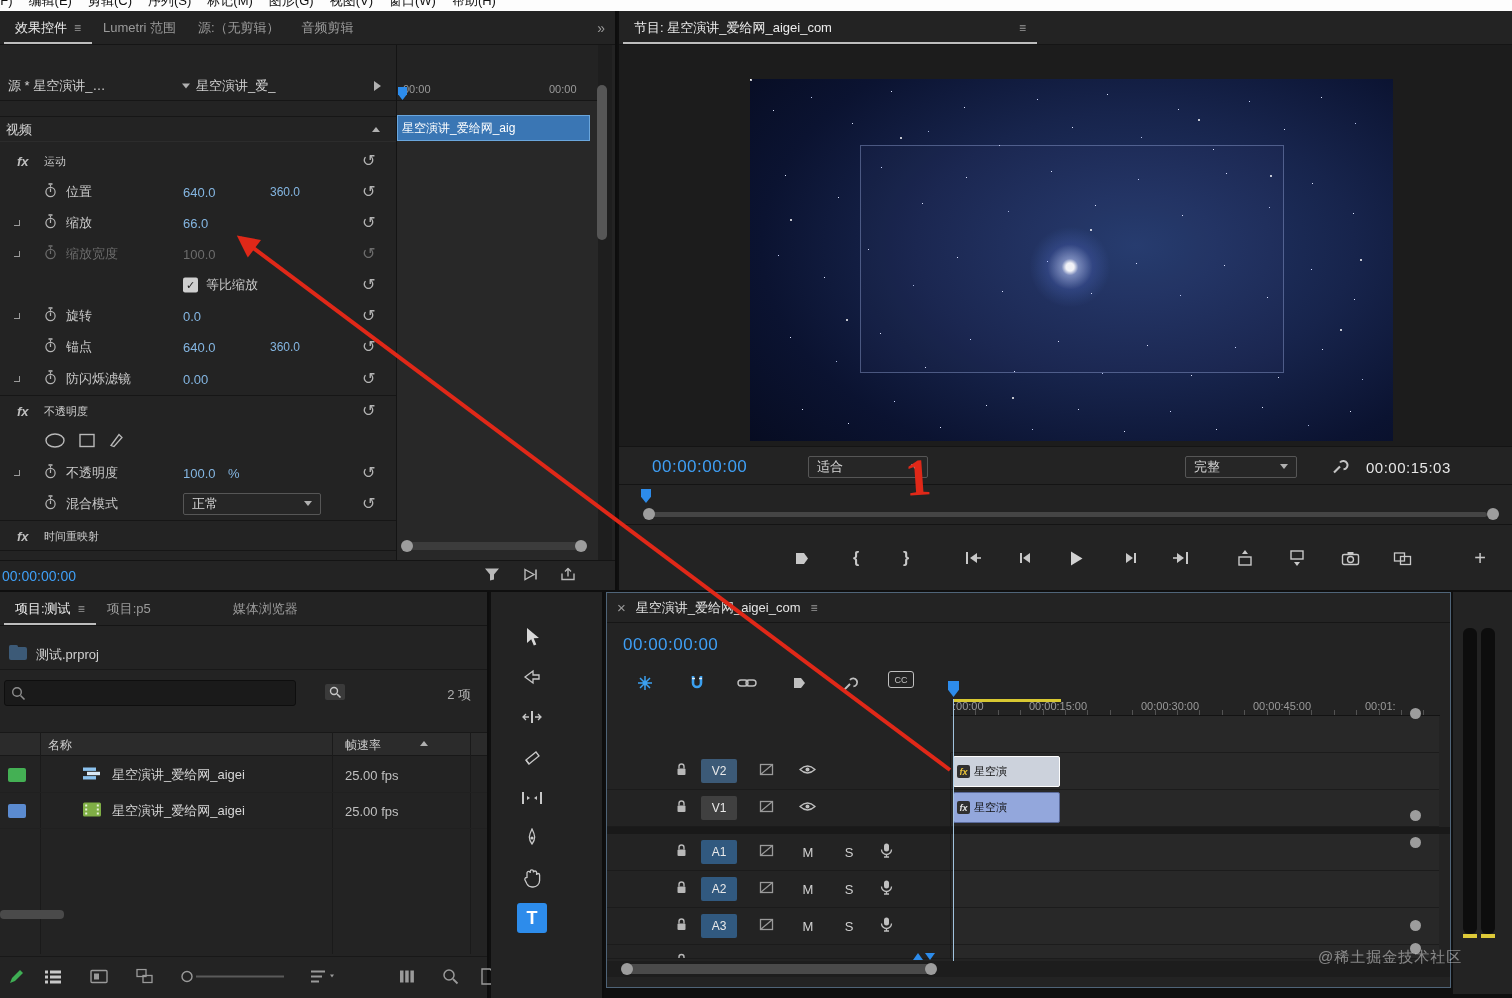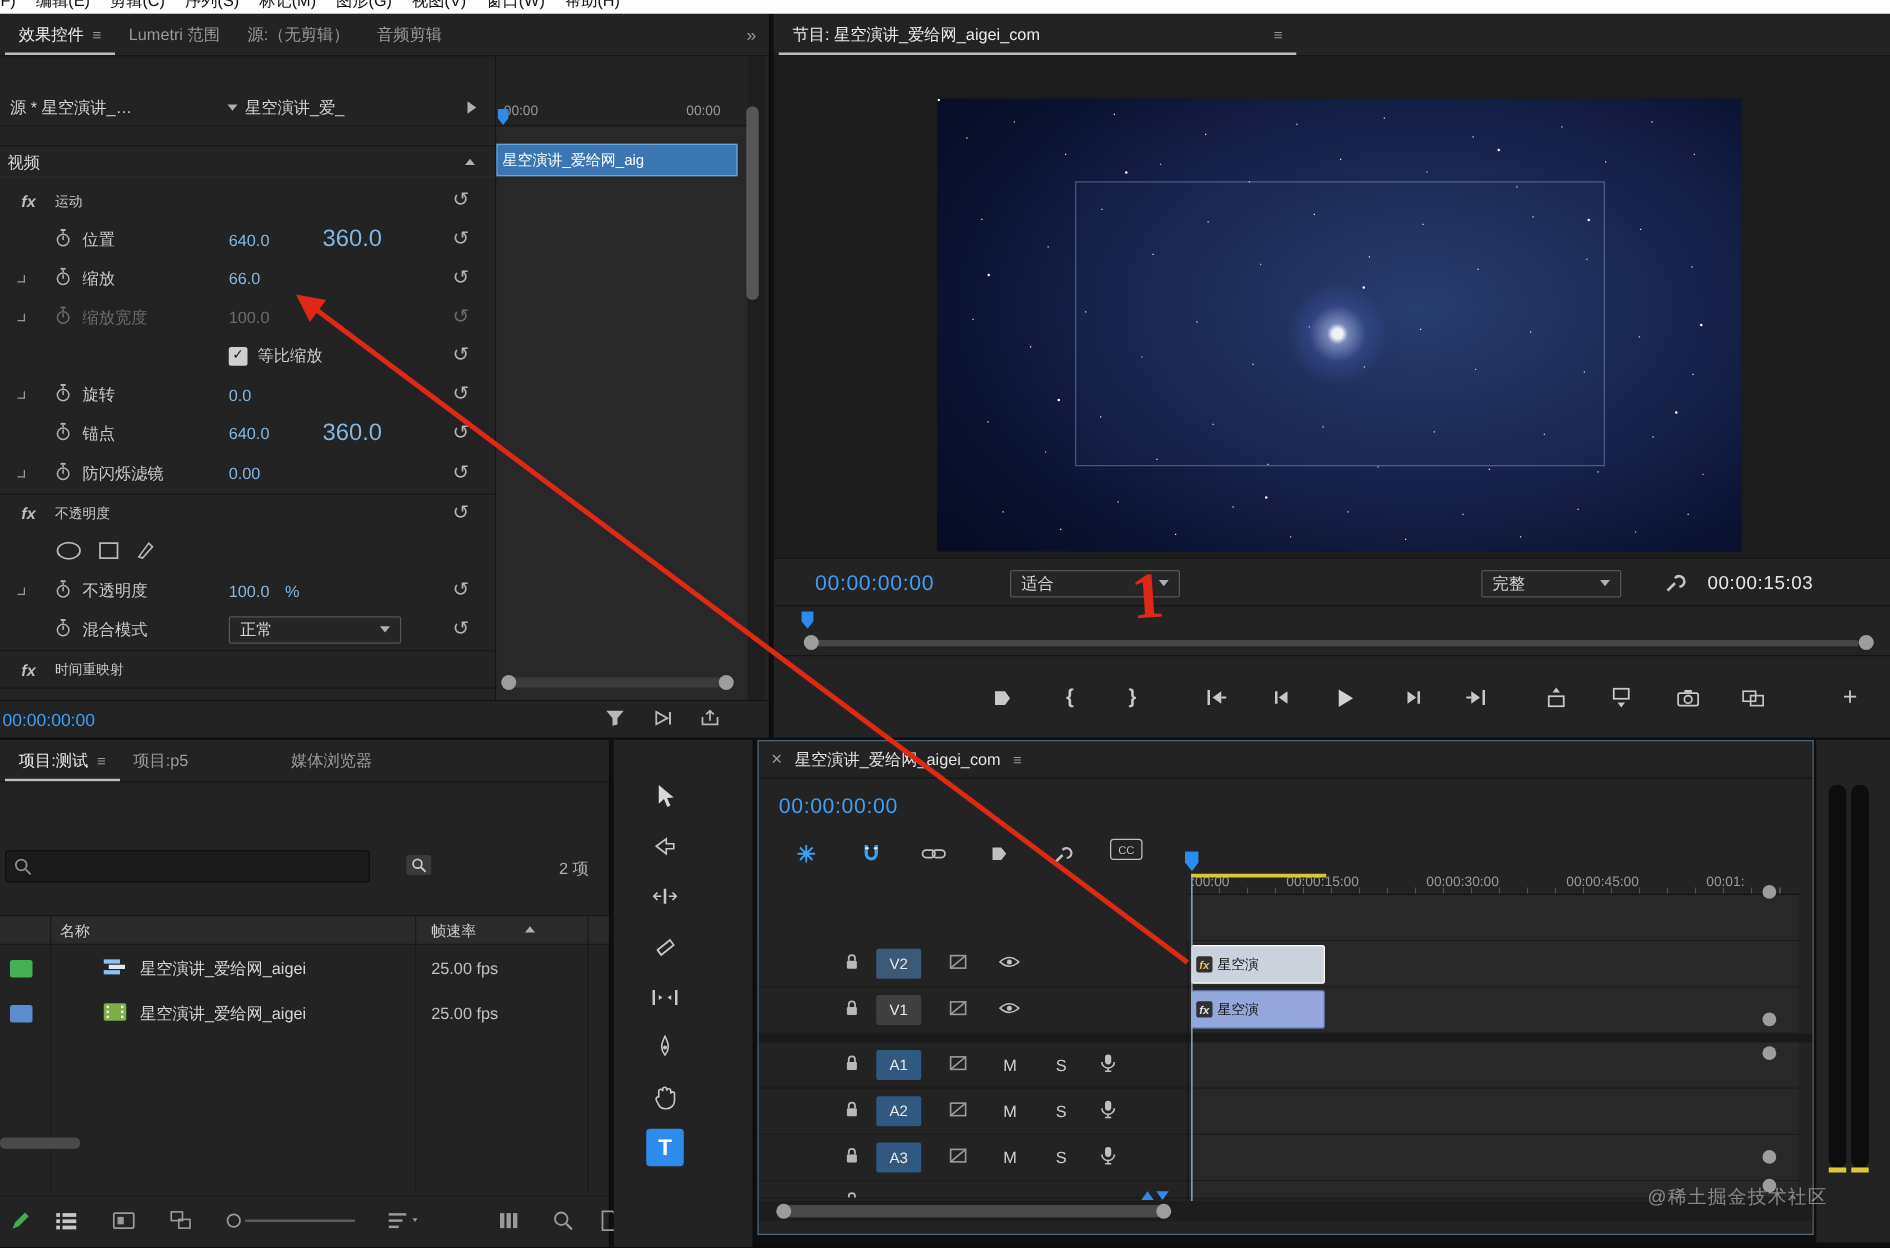--- a/index.html
+++ b/index.html
@@ -30,21 +30,21 @@
 .ec-header>*{position:absolute;top:50%;transform:translateY(-50%)}
 .ec-section{position:absolute;left:0;top:71px;width:100%;height:26px;border-top:1px solid #161616;border-bottom:1px solid #2c2c2c;line-height:26px}
 .ec-row{position:absolute;left:0;width:100%;height:31px}
 .ec-row>*{position:absolute;top:50%;transform:translateY(-50%)}
 .chv{left:14px}
 .fxi{left:17px;color:#bdbdbd;font-style:italic;font-weight:bold;font-size:13px}
 .swp{left:44px}
 .lbl{left:66px;color:#cacaca;font-size:13px;white-space:nowrap}
 .lbl2{left:44px;color:#cacaca;font-size:11px;white-space:nowrap}
 .v1{left:183px;color:#84b6e2;font-size:13px}
-.v2{left:258px;color:#84b6e2;font-size:19px}
+.v2{left:270px;color:#84b6e2;font-size:12px}
 .unit{left:228px;color:#84b6e2;font-size:13px}
 .rst{left:362px;color:#b3b3b3;font-size:16px;line-height:1}
 .dim{color:#6c6c6c !important}
 .dimsw svg *{stroke:#6c6c6c !important}
 .cb{left:183px;width:15px;height:15px;background:#cfcfcf;border-radius:2px;color:#1b1b1b;font-size:11px;font-weight:bold;text-align:center;line-height:15px}
 .lblcb{left:206px;color:#cacaca;font-size:13px}
 .dd{position:absolute;height:22px;background:#262626;border:1px solid #565656;border-radius:2px;color:#d6d6d6;font-size:13px;display:flex;align-items:center;justify-content:space-between;padding:0 8px}
 .btop{border-top:1px solid #161616}
 .ec-bottom{position:absolute;left:0;bottom:0;width:100%;height:30px;border-top:1px solid #141414;background:#232323}
 .ec-bottom>*{position:absolute;top:50%;transform:translateY(-50%)}
@@ -352,21 +352,21 @@
     <div class="pm-stage">
       <div class="pm-video" style="top:34px">
         <div class="stars1"></div>
         <div class="stars2"></div>
         <div class="center-star"></div>
         <div class="inner-frame"></div>
       </div>
     </div>
     <div class="pm-controls">
       <span class="tc-blue" style="left:33px;font-size:17px;letter-spacing:.5px">00:00:00:00</span>
-      <div class="dd" style="left:189px;width:136px">
+      <div class="dd" style="left:189px;width:120px">
         <span>适合</span>
         <span class="tri-down"></span>
       </div>
       <div class="dd" style="left:566px;width:112px">
         <span>完整</span>
         <span class="tri-down"></span>
       </div>
       <span style="left:712px"><svg width="18" height="18" viewBox="0 0 18 18">
             <path d="M3 16 L9 10" stroke="#c4c4c4" stroke-width="2.2" fill="none"></path>
             <path d="M9 6 a4.2 4.2 0 1 1 3.5 6.8" stroke="#c4c4c4" stroke-width="2" fill="none"></path>
@@ -452,20 +452,27 @@
       <div class="ptab active">
         <span>项目:测试</span>
         <span class="hamb">≡</span>
       </div>
       <div class="ptab">
           <span>项目:p5</span>
         </div>
       <div class="ptab" style="margin-left:60px">
           <span>媒体浏览器</span>
         </div>
+    </div>
+    <div class="pj-crumb">
+      <span style="position:absolute;left:8px;top:8px"><svg width="20" height="18" viewBox="0 0 20 18">
+            <rect x="1" y="3" width="18" height="13" rx="2" fill="#3c5a77"></rect>
+            <rect x="1" y="1" width="9" height="5" rx="1.5" fill="#3c5a77"></rect>
+          </svg></span>
+      <span style="position:absolute;left:36px;top:10px;color:#d0d0d0;font-size:13px">测试.prproj</span>
     </div>
     <div class="pj-search">
       <span style="position:absolute;left:6px;top:5px"><svg width="15" height="15" viewBox="0 0 15 15">
             <circle cx="6" cy="6" r="4.3" fill="none" stroke="#8e8e8e" stroke-width="1.4"></circle>
             <path d="M9.5 9.5 L13.5 13.5" stroke="#8e8e8e" stroke-width="1.6"></path>
           </svg></span>
       <input type="text" style="">
     </div>
     <span style="position:absolute;left:324px;top:90px"><svg width="22" height="20" viewBox="0 0 22 20">
           <rect x="1" y="2" width="20" height="16" rx="2" fill="#3a3a3a"></rect>

